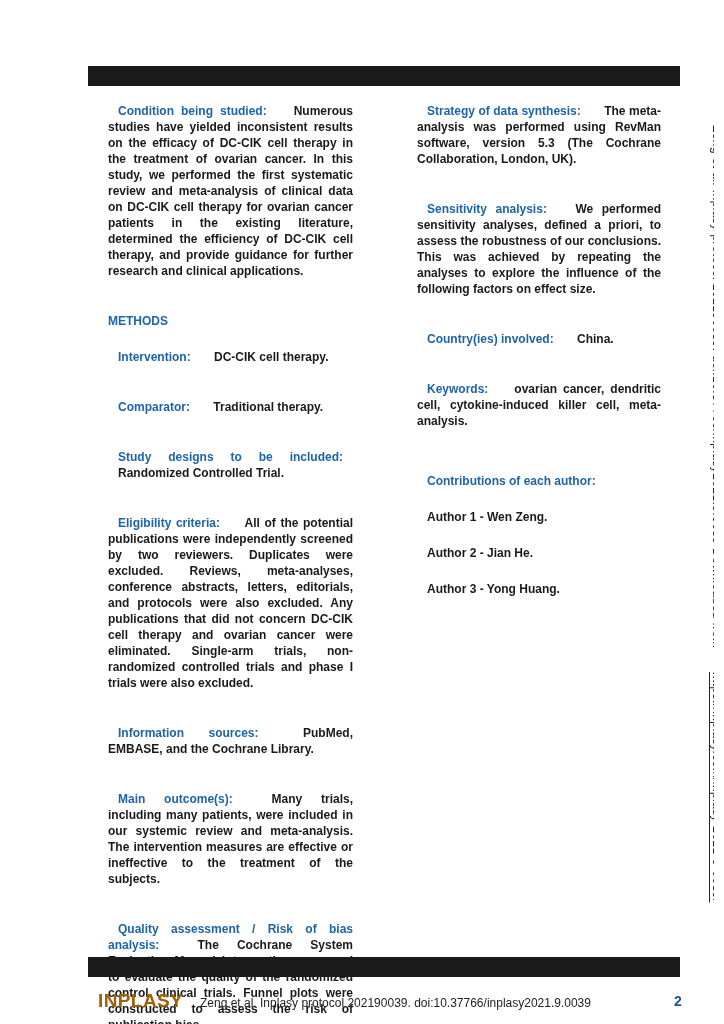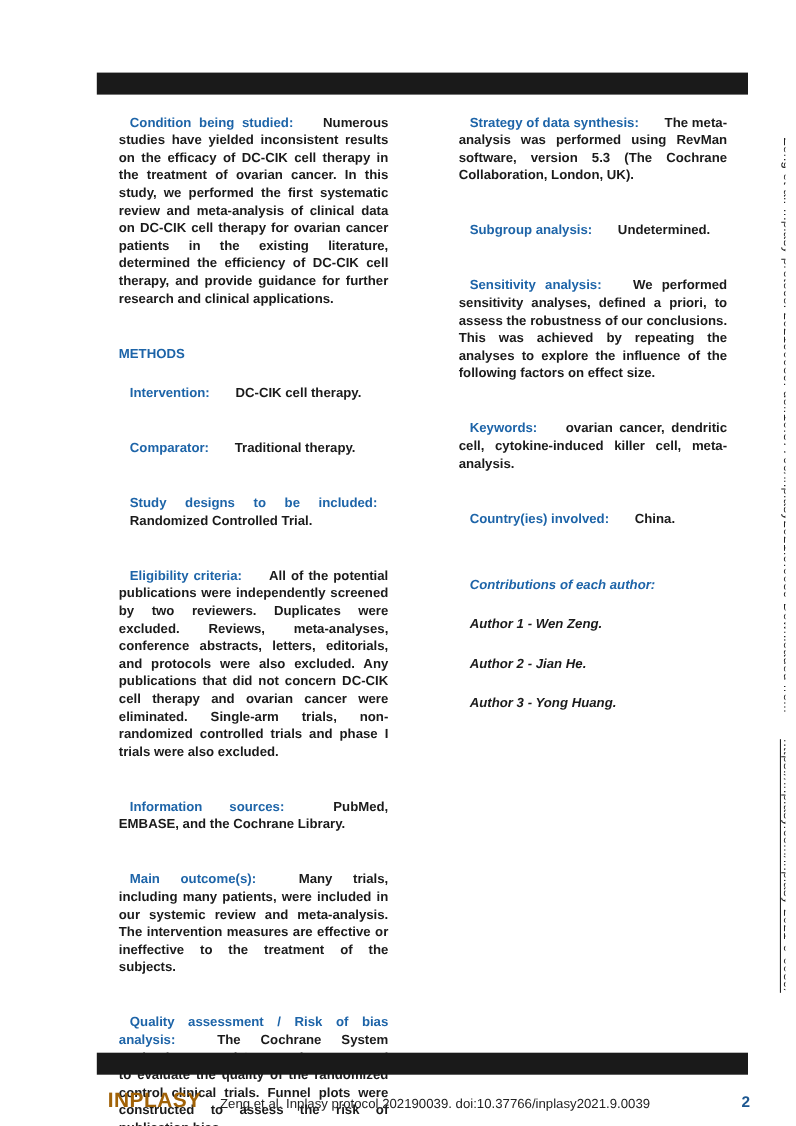--- a/index.html
+++ b/index.html
@@ -27,21 +27,21 @@
     font-size: 12px;
     line-height: 16px;
     font-weight: 700;
     text-align: justify;
   }
   .col-left { left: 68px; }
   .col-right { left: 377px; width: 284px; }
   .para { margin-bottom: 14px; }
   .lbl { color: #1d64a8; }
   .subheading { color: #1d64a8; }
-  .author-line { text-align: left; font-style: italic; }
+  .author-line { text-align: left; }
   .sidebar {
     position: absolute;
     top: 85px;
     right: 8px;
     width: 18px;
     height: 930px;
     writing-mode: vertical-rl;
     font-size: 12px;
     line-height: 18px;
     letter-spacing: 0.4px;
@@ -100,27 +100,26 @@
     <p class="para"><span class="lbl">Information sources:</span> <span>PubMed, EMBASE, and the Cochrane Library.</span></p>
 
     <p class="para"><span class="lbl">Main outcome(s):</span> <span>Many trials, including many patients, were included in our systemic review and meta-analysis. The intervention measures are effective or ineffective to the treatment of the subjects.</span></p>
 
     <p class="para"><span class="lbl">Quality assessment / Risk of bias analysis:</span> <span>The Cochrane System Evaluation Manual Intervention was used to evaluate the quality of the randomized control clinical trials. Funnel plots were constructed to assess the risk of publication bias.</span></p>
   </div>
 
   <div class="col col-right">
     <p class="para"><span class="lbl">Strategy of data synthesis:</span> <span>The meta-analysis was performed using RevMan software, version 5.3 (The Cochrane Collaboration, London, UK).</span></p>
 
-    <p class="para"><span class="lbl">Subgroup analysis:</span> <span>Undetermined.</span></p>
 
     <p class="para"><span class="lbl">Sensitivity analysis:</span> <span>We performed sensitivity analyses, defined a priori, to assess the robustness of our conclusions. This was achieved by repeating the analyses to explore the influence of the following factors on effect size.</span></p>
 
+    <p class="para"><span class="lbl">Country(ies) involved:</span> <span>China.</span></p>
+
     <p class="para"><span class="lbl">Keywords:</span> <span>ovarian cancer, dendritic cell, cytokine-induced killer cell, meta-analysis.</span></p>
-
-    <p class="para"><span class="lbl">Country(ies) involved:</span> <span>China.</span></p>
 
     <div class="para">
       <div class="lbl author-line">Contributions of each author:</div>
       <div class="author-line">Author 1 - Wen Zeng.</div>
       <div class="author-line">Author 2 - Jian He.</div>
       <div class="author-line">Author 3 - Yong Huang.</div>
     </div>
   </div>
 
   <div class="sidebar"><span>Zeng et al. Inplasy protocol 202190039. doi:10.37766/inplasy2021.9.0039 Downloaded from </span><span class="link">https://inplasy.com/inplasy-2021-9-0039/</span></div>

